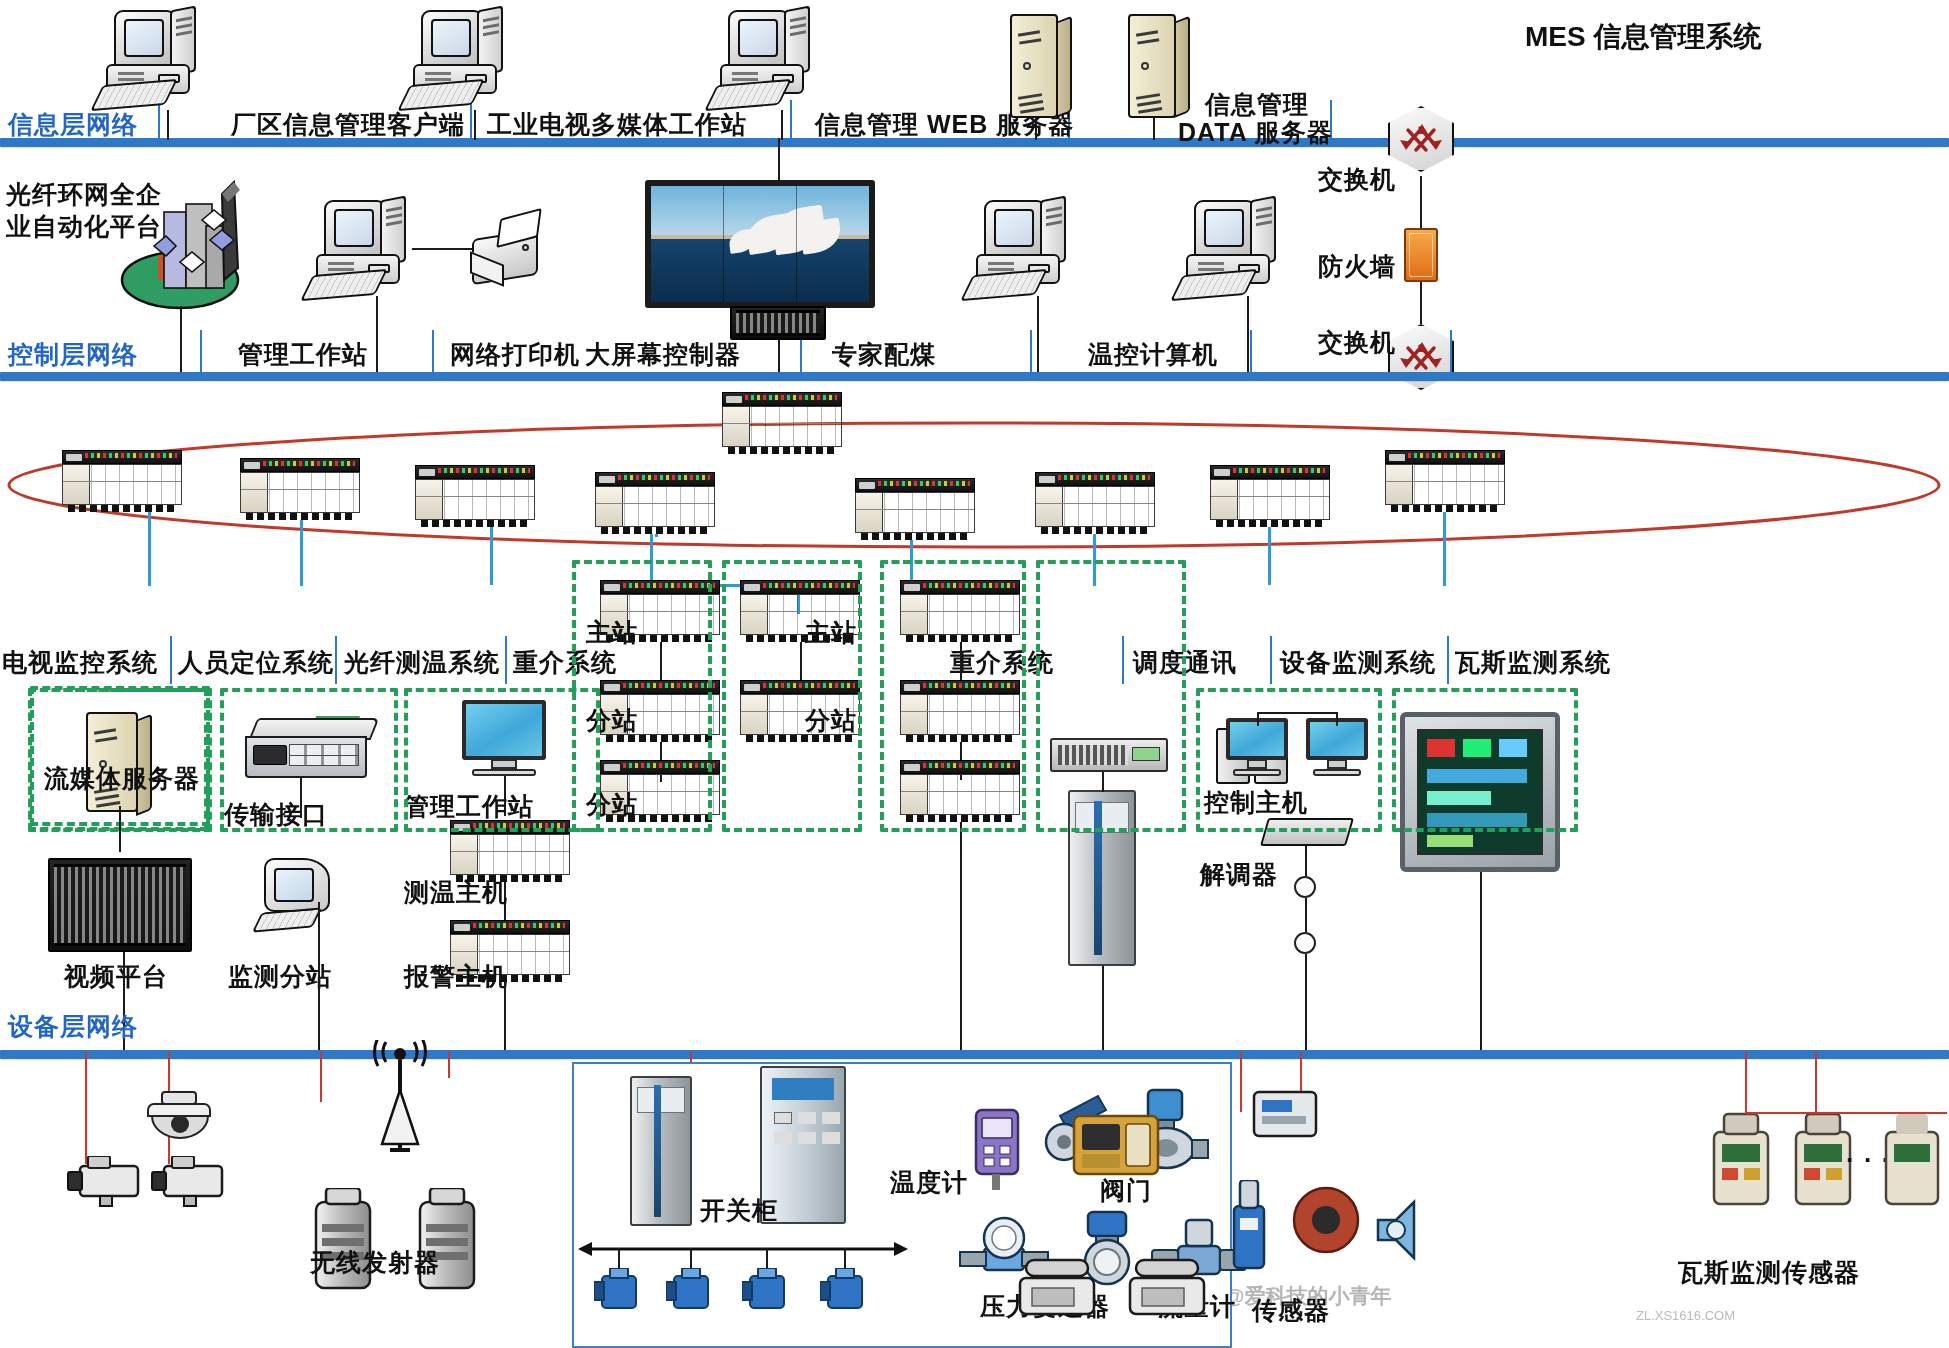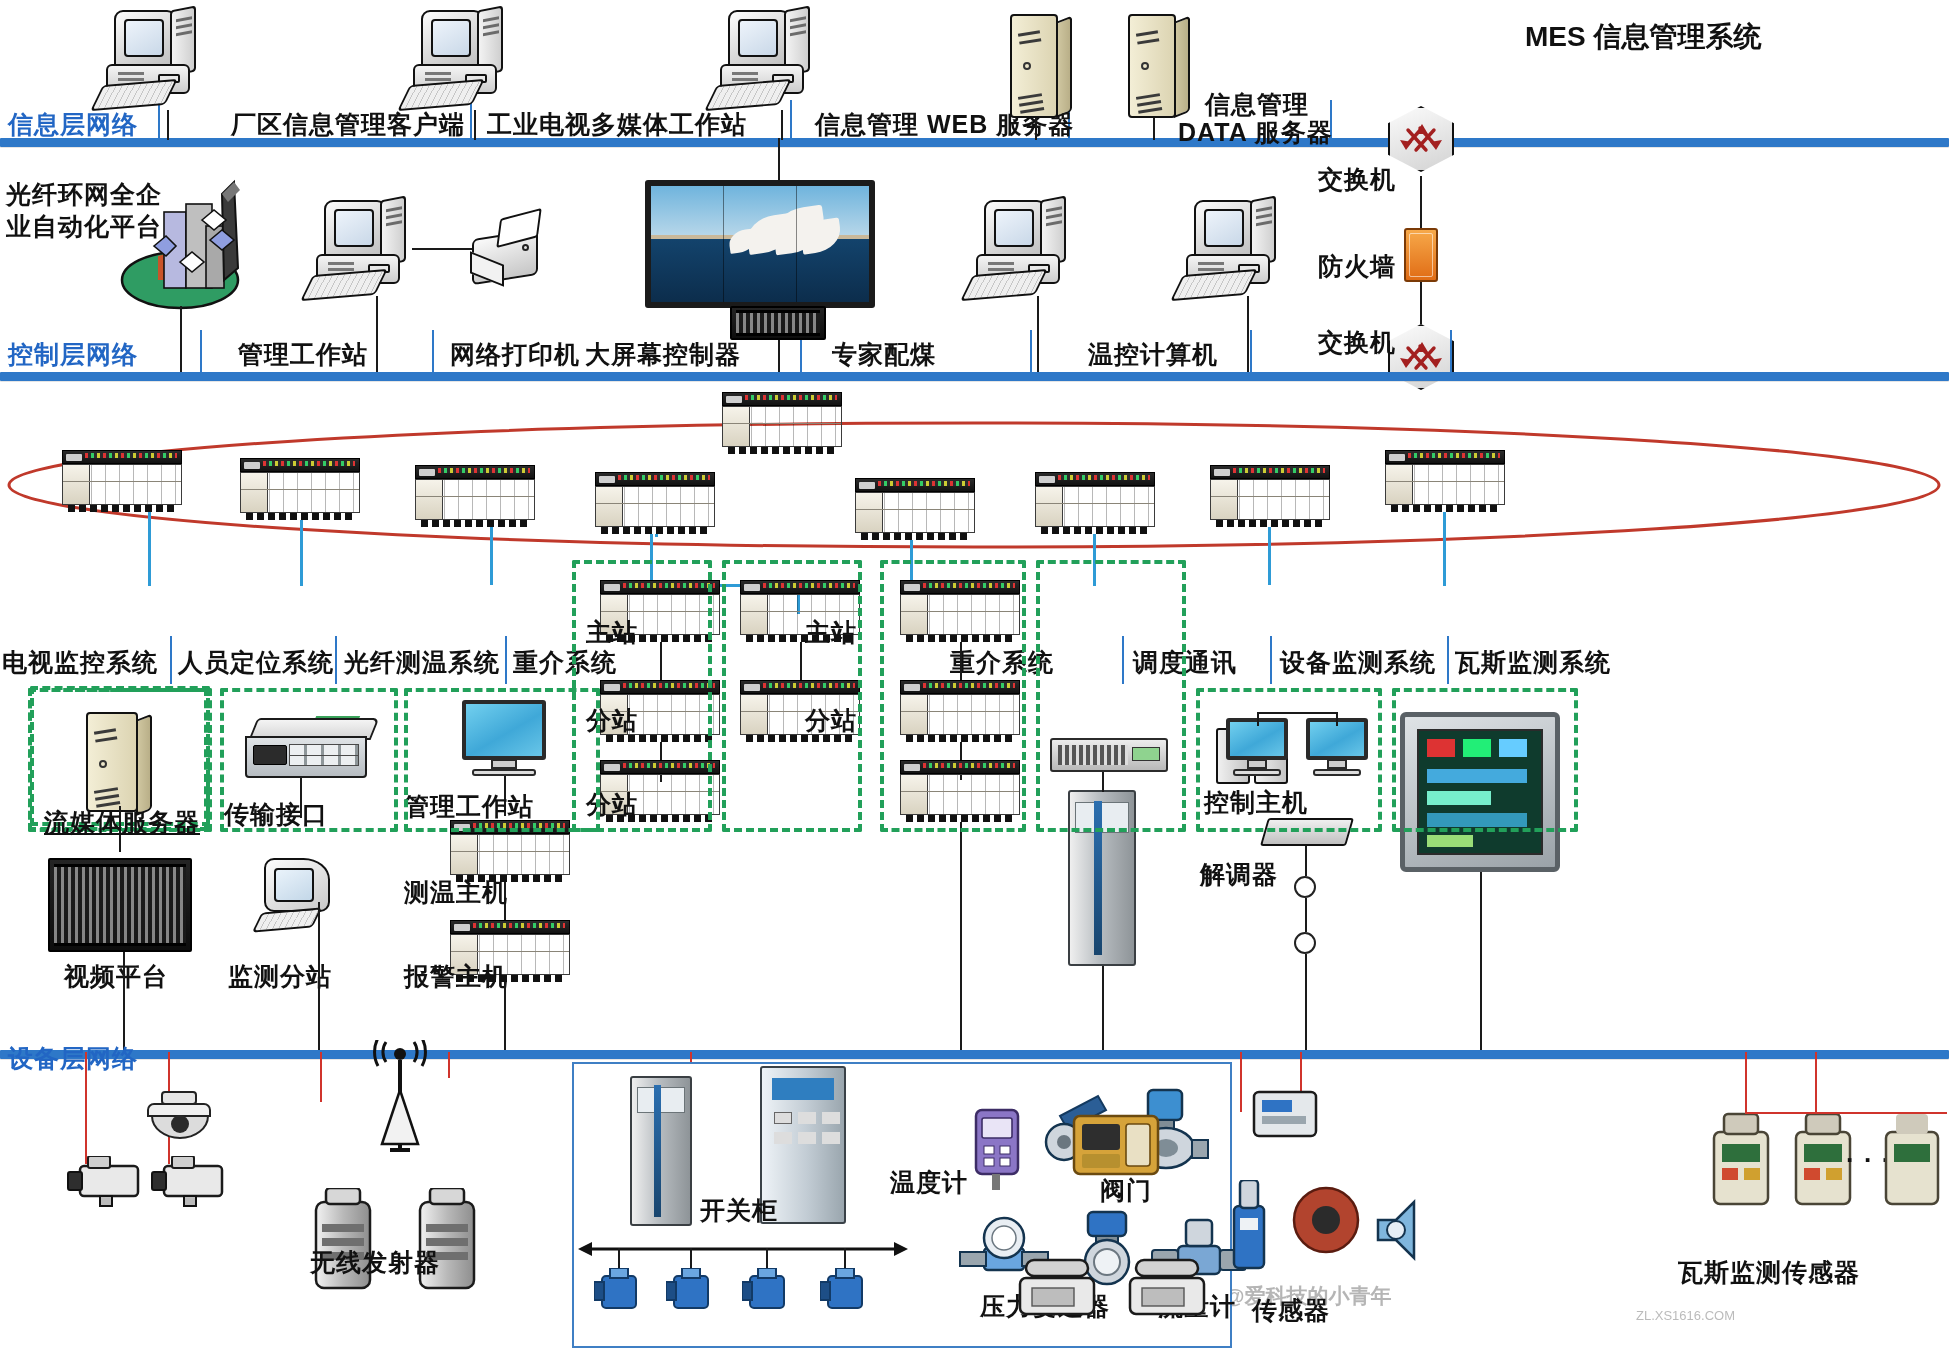--- a/index.html
+++ b/index.html
@@ -699,21 +699,21 @@
   <div class="wm2" style="left:1636px; top:1308px;">ZL.XS1616.COM</div>
 
   <div class="srv" style="left:86px; top:712px; width:66px; height:100px;">
     <div class="body"></div>
       <div class="side"></div>
     <div class="vent"></div>
       <div class="vent2"></div>
       <div class="dot"></div>
   </div>
   <div class="vline" style="left:119px; top:806px; height:46px;"></div>
-  <div class="lbl" style="left:44px; top:808px;text-decoration:underline;">流媒体服务器</div>
+  <div class="lbl" style="left:44px; top:764px;">流媒体服务器</div>
   <div class="rack" style="left:48px; top:858px; width:144px; height:94px;">
     <div class="slots"></div>
       <div class="bar" style="top:4px;"></div>
       <div class="bar" style="bottom:4px;"></div>
   </div>
   <div class="lbl" style="left:64px; top:962px;">视频平台</div>
   <div class="vline" style="left:123px; top:952px; height:100px;"></div>
 
   <div class="dsw" style="left:245px; top:718px;">
     <div class="grn"></div>
@@ -919,21 +919,21 @@
 
   <div class="grp" style="left:404px; top:688px; width:196px; height:144px;"></div>
   <div class="grp" style="left:572px; top:560px; width:140px; height:272px;"></div>
   <div class="grp" style="left:722px; top:560px; width:140px; height:272px;"></div>
   <div class="grp" style="left:880px; top:560px; width:146px; height:272px;"></div>
   <div class="grp" style="left:1036px; top:560px; width:150px; height:272px;"></div>
   <div class="grp" style="left:1196px; top:688px; width:186px; height:144px;"></div>
   <div class="grp" style="left:1392px; top:688px; width:186px; height:144px;"></div>
 
   <div class="bus" style="left:0px; top:1050px; width:1949px;"></div>
-  <div class="lbl blue" style="left:8px; top:1012px;margin-top:32px;">设备层网络</div>
+  <div class="lbl blue" style="left:8px; top:1012px;">设备层网络</div>
 
   <div class="vline red" style="left:85px;  top:1052px; height:112px;"></div>
   <div class="vline red" style="left:168px; top:1052px; height:112px;"></div>
   <div class="vline red" style="left:320px; top:1052px; height:50px;"></div>
   <div class="vline red" style="left:448px; top:1052px; height:26px;"></div>
   <div class="vline red" style="left:690px; top:1052px; height:28px;"></div>
   <div class="vline red" style="left:1240px;top:1052px; height:60px;"></div>
   <div class="vline red" style="left:1300px;top:1052px; height:60px;"></div>
   <div class="vline red" style="left:1745px;top:1052px; height:60px;"></div>
   <div class="vline red" style="left:1815px;top:1052px; height:60px;"></div>

